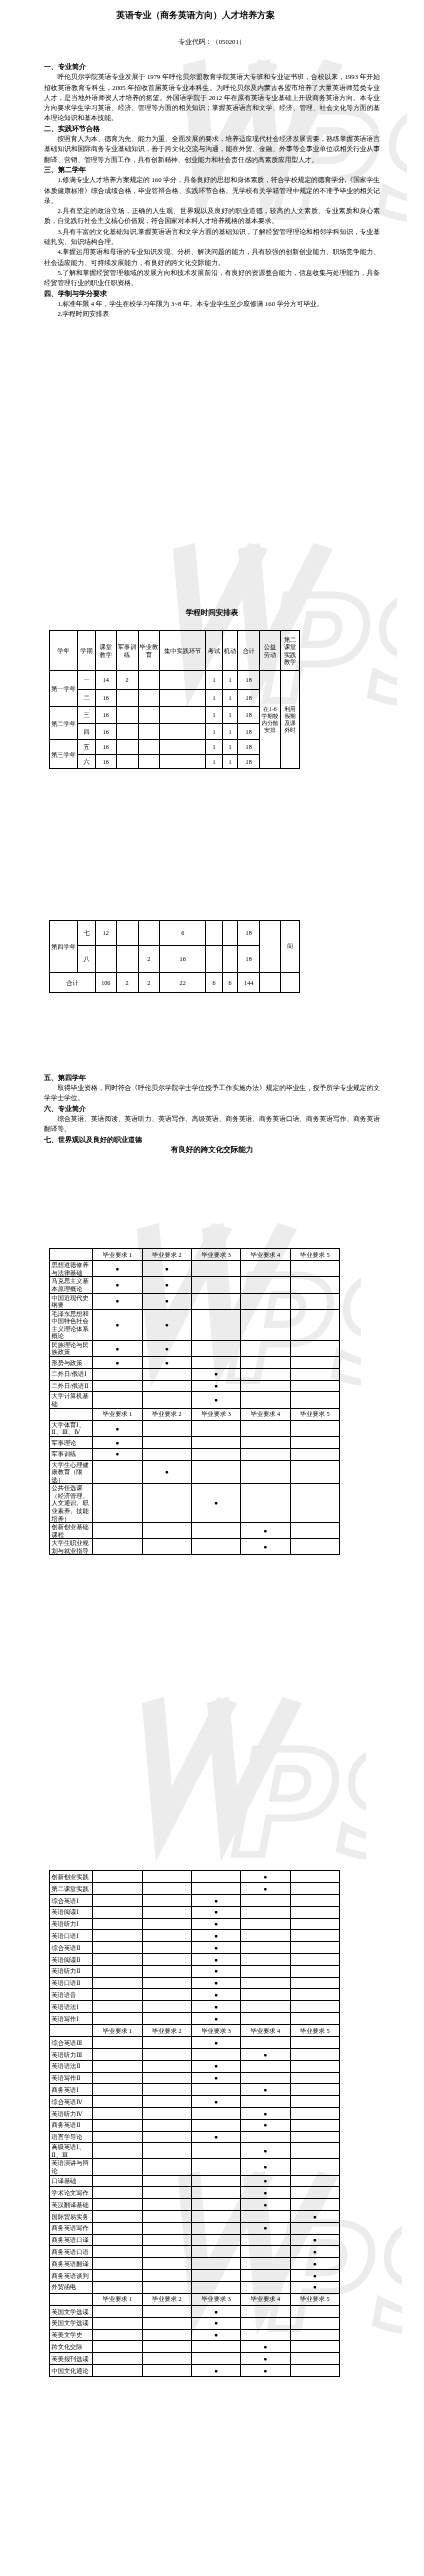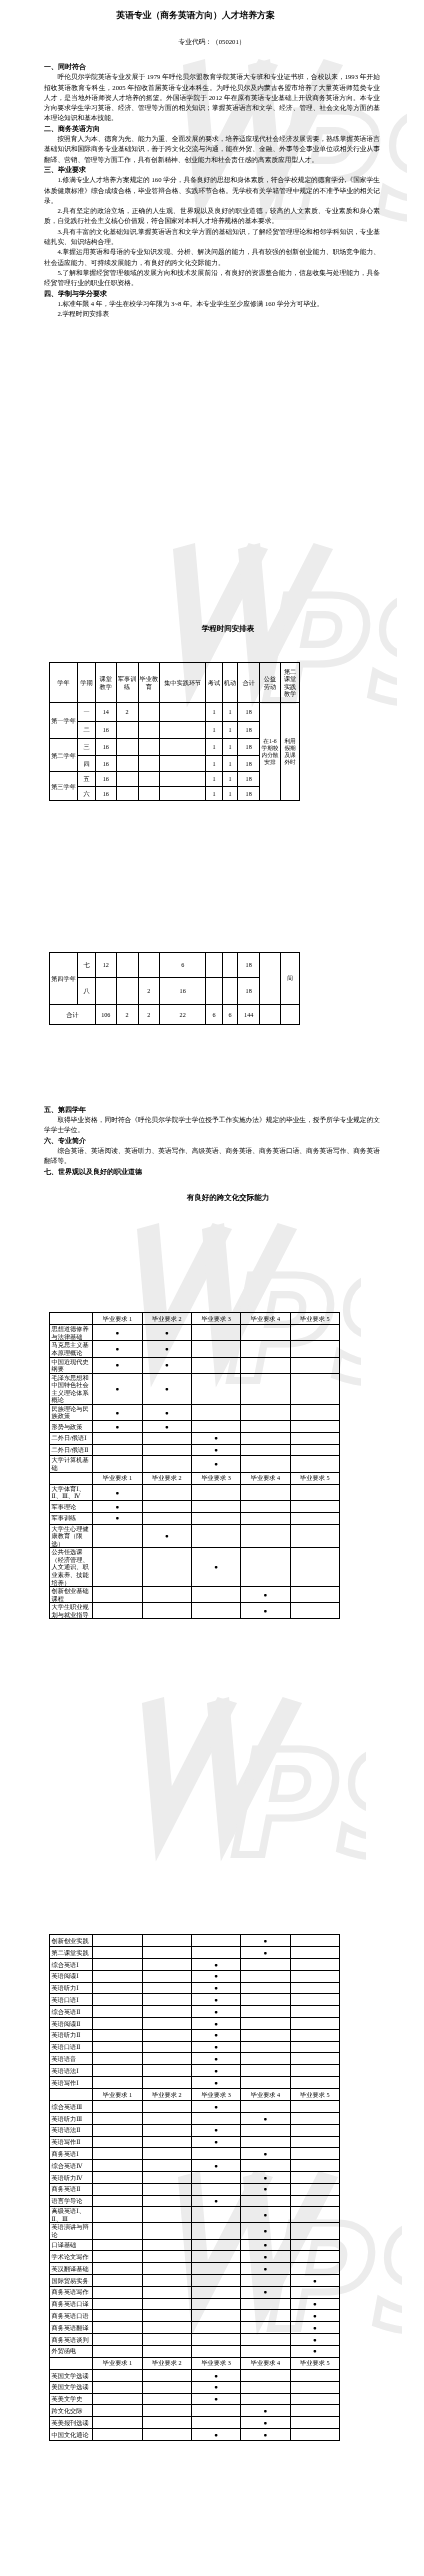--- a/index.html
+++ b/index.html
@@ -1,21 +1,21 @@
 <!DOCTYPE html>
 <html style="font-size:8.2px"><head>
 <meta charset="utf-8">
 <style>
   html,body{margin:0;padding:0;background:#ffffff;}
   #page{position:relative;width:424px;height:3906px;background:#fff;
         font-family:"Liberation Serif","DejaVu Serif",serif;color:#000;overflow:hidden;}
   .abs{position:absolute;}
   .h{font-weight:bold;margin:0;font-size:7px;line-height:10.3px;}
   .p{margin:0;font-size:6.7px;line-height:10.3px;text-indent:2em;text-align:justify;}
-  .tbltitle{font-weight:bold;font-size:7.5px;text-align:center;margin:16px;width:336px;}
+  .tbltitle{font-weight:bold;font-size:7.5px;text-align:center;margin:0;width:336px;}
   #doc-title{top:10.3px;left:0;width:391px;text-align:center;font-size:8.8px;font-weight:bold;}
   #doc-subtitle{top:26px;left:0;width:424px;text-align:center;font-size:6.7px;}
   table{border-collapse:collapse;table-layout:fixed;}
   td{border:0.5px solid #000;font-size:6.2px;text-align:center;vertical-align:middle;
      padding:0 1px;word-break:break-all;line-height:1.22;overflow:hidden;}
   td.nm{text-align:left;padding-left:1.5px;}
   td.sm{font-size:5.7px;}
   .mx td{height:10.8px;}
   .wm{position:absolute;pointer-events:none;z-index:0;}
   .layer{position:relative;z-index:1;}
@@ -60,25 +60,25 @@
             <polyline points="286,60 358,300 430,60"></polyline>
           </g>
           <text x="300" y="360" font-size="280" font-family="DejaVu Sans, sans-serif" font-weight="bold" font-style="italic" fill="none" stroke="#ececec" stroke-width="14">PS</text>
         </svg></div>
     </div>
 
   <div class="abs layer" id="doc-title">英语专业（商务英语方向）人才培养方案</div>
   <div class="abs layer" id="doc-subtitle">专业代码：（050201）</div>
 
   <div class="abs layer" style="top:41px;left:44px;width:336px;">
-    <p class="h">一、同时符合</p>
+    <p class="h">一、专业简介</p>
     <p class="p">呼伦贝尔学院英语专业发展于 1979 年呼伦贝尔盟教育学院英语大专班和专业证书班，合校以来，1993 年开始招收英语教育专科生，2005 年招收首届英语专业本科生。为呼伦贝尔及内蒙古各盟市培养了大量英语师范类专业人才，是当地外语师资人才培养的摇篮。外国语学院于 2012 年在原有英语专业基础上开设商务英语方向。本专业方向要求学生学习英语、经济、管理等方面的相关知识；掌握英语语言和文学、经济、管理、社会文化等方面的基本理论知识和基本技能。</p>
-    <p class="h">二、商务英语方向</p>
+    <p class="h">二、实践环节合格</p>
     <p class="p">按照育人为本、德育为先、能力为重、全面发展的要求，培养适应现代社会经济发展需要，熟练掌握英语语言基础知识和国际商务专业基础知识，善于跨文化交流与沟通，能在外贸、金融、外事等企事业单位或相关行业从事翻译、营销、管理等方面工作，具有创新精神、创业能力和社会责任感的高素质应用型人才。</p>
-    <p class="h">三、毕业要求</p>
+    <p class="h">三、第二学年</p>
     <p class="p">1.修满专业人才培养方案规定的 160 学分，具备良好的思想和身体素质，符合学校规定的德育学分,《国家学生体质健康标准》综合成绩合格，毕业答辩合格、实践环节合格。无学校有关学籍管理中规定的不准予毕业的相关记录。</p>
     <p class="p">2.具有坚定的政治立场，正确的人生观、世界观以及良好的职业道德，较高的人文素质、专业素质和身心素质，自觉践行社会主义核心价值观，符合国家对本科人才培养规格的基本要求。</p>
     <p class="p">3.具有丰富的文化基础知识,掌握英语语言和文学方面的基础知识，了解经贸管理理论和相邻学科知识，专业基础扎实、知识结构合理。</p>
     <p class="p">4.掌握运用英语和母语的专业知识发现、分析、解决问题的能力，具有较强的创新创业能力、职场竞争能力、社会适应能力、可持续发展能力，有良好的跨文化交际能力。</p>
     <p class="p">5.了解和掌握经贸管理领域的发展方向和技术发展前沿，有良好的资源整合能力，信息收集与处理能力，具备经贸管理行业的职业任职资格。</p>
     <p class="h">四、学制与学分要求</p>
     <p class="p">1.标准年限 4 年，学生在校学习年限为 3~8 年。本专业学生至少应修满 160 学分方可毕业。</p>
     <p class="p">2.学程时间安排表</p>
   </div>
 

